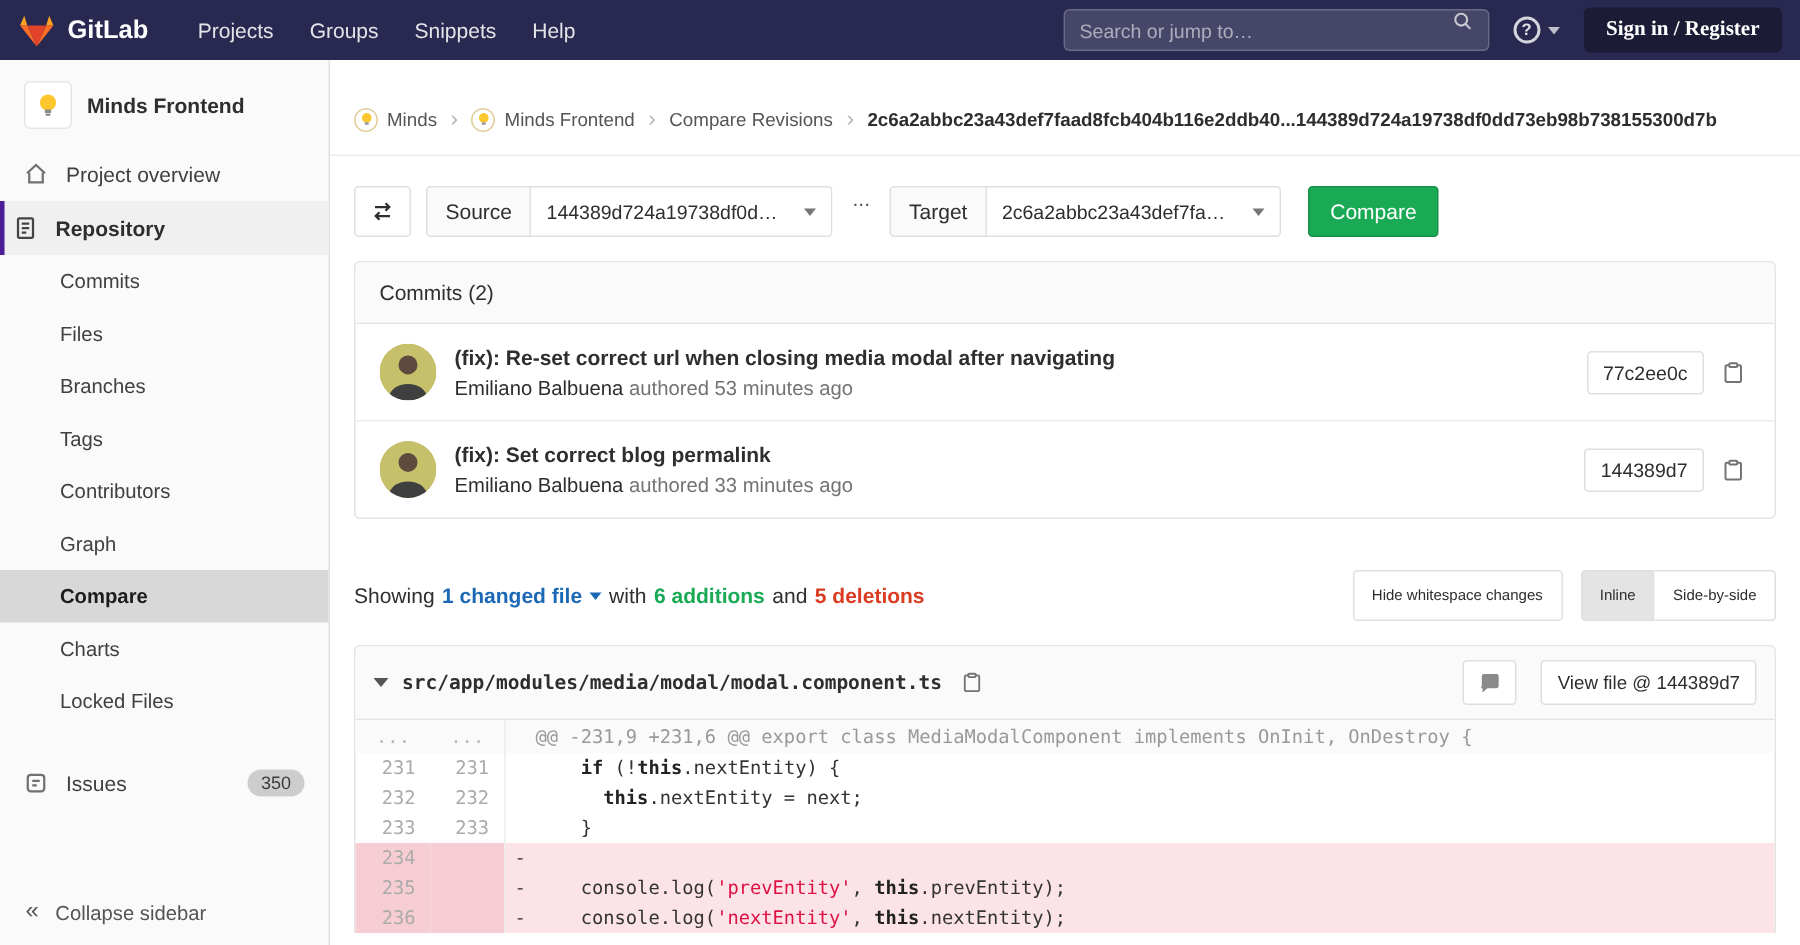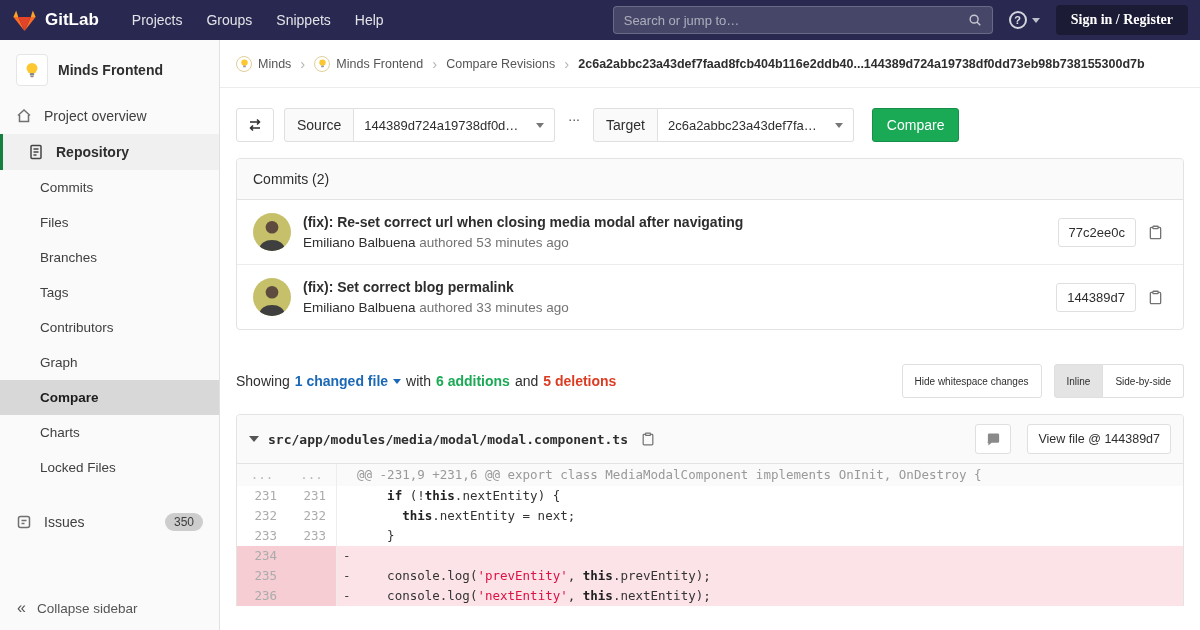--- a/index.html
+++ b/index.html
@@ -7,51 +7,51 @@
     font-family:"Liberation Sans",sans-serif;font-size:14px}
 
   
   .navbar{position:absolute;left:0;top:0;width:1200px;height:40px;background:#282850;
     display:flex;align-items:center;padding:0 12px;z-index:20}
   .brand{display:flex;align-items:center;gap:8px;margin-right:22px;cursor:pointer}
   .brand-text{color:#fff;font-size:17px;font-weight:700}
   .nav-items{display:flex;gap:2px}
   .nav-item{color:rgba(255,255,255,.87);font-size:14px;padding:6px 11px;border-radius:3px;cursor:pointer}
   .nav-right{margin-left:auto;display:flex;align-items:center;gap:16px}
-  .search-box{width:380px;height:28px;background:rgba(255,255,255,.14);border:1px solid rgba(255,255,255,.2);
-    border-radius:4px;display:flex;align-items:center;padding:0 10px;gap:8px}
+  .search-box{width:284px;height:28px;background:rgba(255,255,255,.14);border:1px solid rgba(255,255,255,.2);
+    border-radius:4px;display:flex;padding:0 10px;gap:8px}
   .search-input{flex:1;background:transparent;border:0;outline:0;color:#fff;font-size:13px;font-family:inherit}
   .search-input::placeholder{color:rgba(255,255,255,.55)}
   .help-menu{display:flex;align-items:center;gap:5px;cursor:pointer;color:rgba(255,255,255,.85)}
   .help-circle{width:18px;height:18px;border:2px solid rgba(255,255,255,.8);border-radius:50%;
     font-size:11px;font-weight:700;display:flex;align-items:center;justify-content:center}
   .signin-btn{background:rgba(0,0,0,.32);color:#fff;font-weight:700;font-size:14px;border:0;
     border-radius:4px;padding:7px 15px;cursor:pointer;font-family:Liberation Serif, serif}
 
   
   .sidebar{position:absolute;left:0;top:40px;width:220px;height:590px;background:#fafafa;
     border-right:1px solid #e1e1e1}
   .project-head{display:flex;align-items:center;gap:10px;padding:14px 16px 12px}
   .project-avatar{width:32px;height:32px;border:1px solid #e5e5e5;border-radius:4px;background:#fff;
     display:flex;align-items:center;justify-content:center;flex:none}
   .project-name{font-weight:700;font-size:14px;color:#2e2e2e}
   .side-item{display:flex;align-items:center;gap:12px;padding:10px 16px;font-size:14px;color:#404040;cursor:pointer}
-  .side-item.section-active{border-left:3px solid #15803d;padding-left:25px;background:#f0f0f0;
+  .side-item.section-active{border-left:3px solid #4c1d95;padding-left:6px;background:#f0f0f0;
     font-weight:600;color:#2e2e2e}
   .sub-list{list-style:none}
   .sub-item{padding:10px 16px 10px 40px;font-size:13.5px;color:#404040;cursor:pointer}
   .sub-item.active{background:#d8d8d8;color:#1c1c1c;font-weight:600}
   .issues-item{margin-top:18px}
   .badge{margin-left:auto;background:#cdcdcd;color:#3c3c3c;font-size:12px;border-radius:9px;padding:2px 9px}
   .collapse-btn{position:absolute;bottom:0;left:0;width:100%;display:flex;align-items:center;gap:11px;
     padding:14px 17px;font-size:13.5px;color:#555;cursor:pointer}
   .collapse-icon{font-size:16px;line-height:1;color:#555}
 
   
-  .main{position:absolute;left:220px;top:40px;width:980px;height:566px;overflow:hidden;background:#fff}
+  .main{position:absolute;left:220px;top:56px;width:980px;height:566px;overflow:hidden;background:#fff}
   .breadcrumb{display:flex;align-items:center;gap:9px;height:48px;padding:0 16px;
     border-bottom:1px solid #ececec;font-size:12.5px;color:#555;white-space:nowrap}
   .crumb{display:flex;align-items:center;gap:6px;cursor:pointer}
   .crumb-sep{color:#b5b5b5;font-size:15px}
   .crumb-current{color:#2e2e2e;font-weight:600}
   .crumb-avatar{width:16px;height:16px;border-radius:50%;border:1px solid #e0cf9a;background:#fff;
     display:flex;align-items:center;justify-content:center;overflow:hidden}
   .content{padding:0 16px}
 
   

